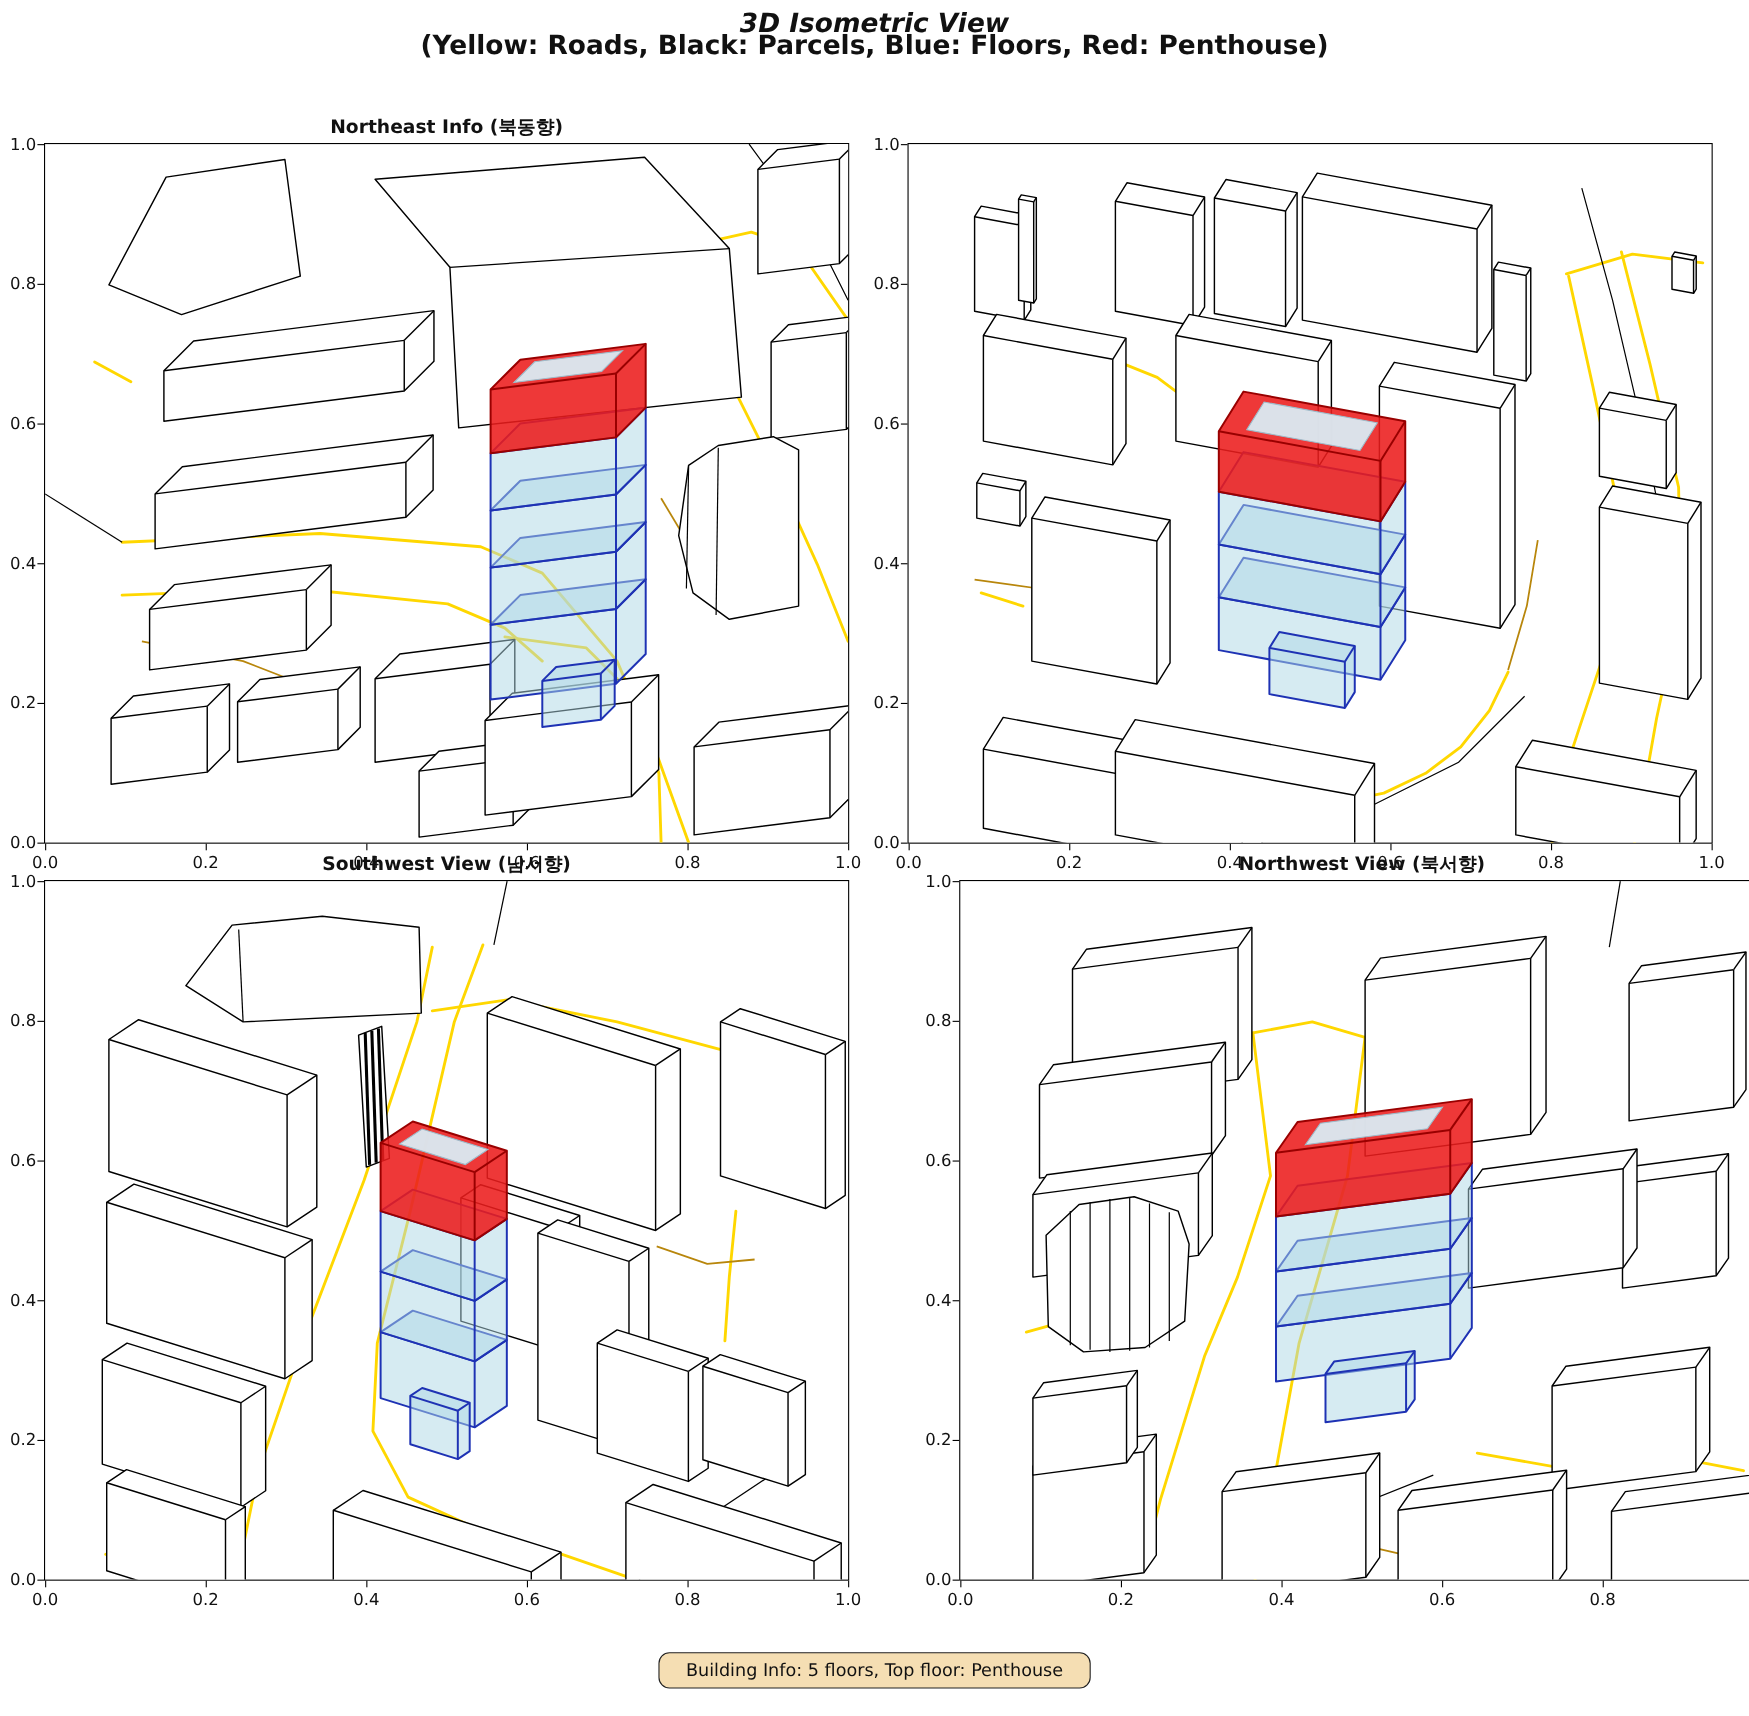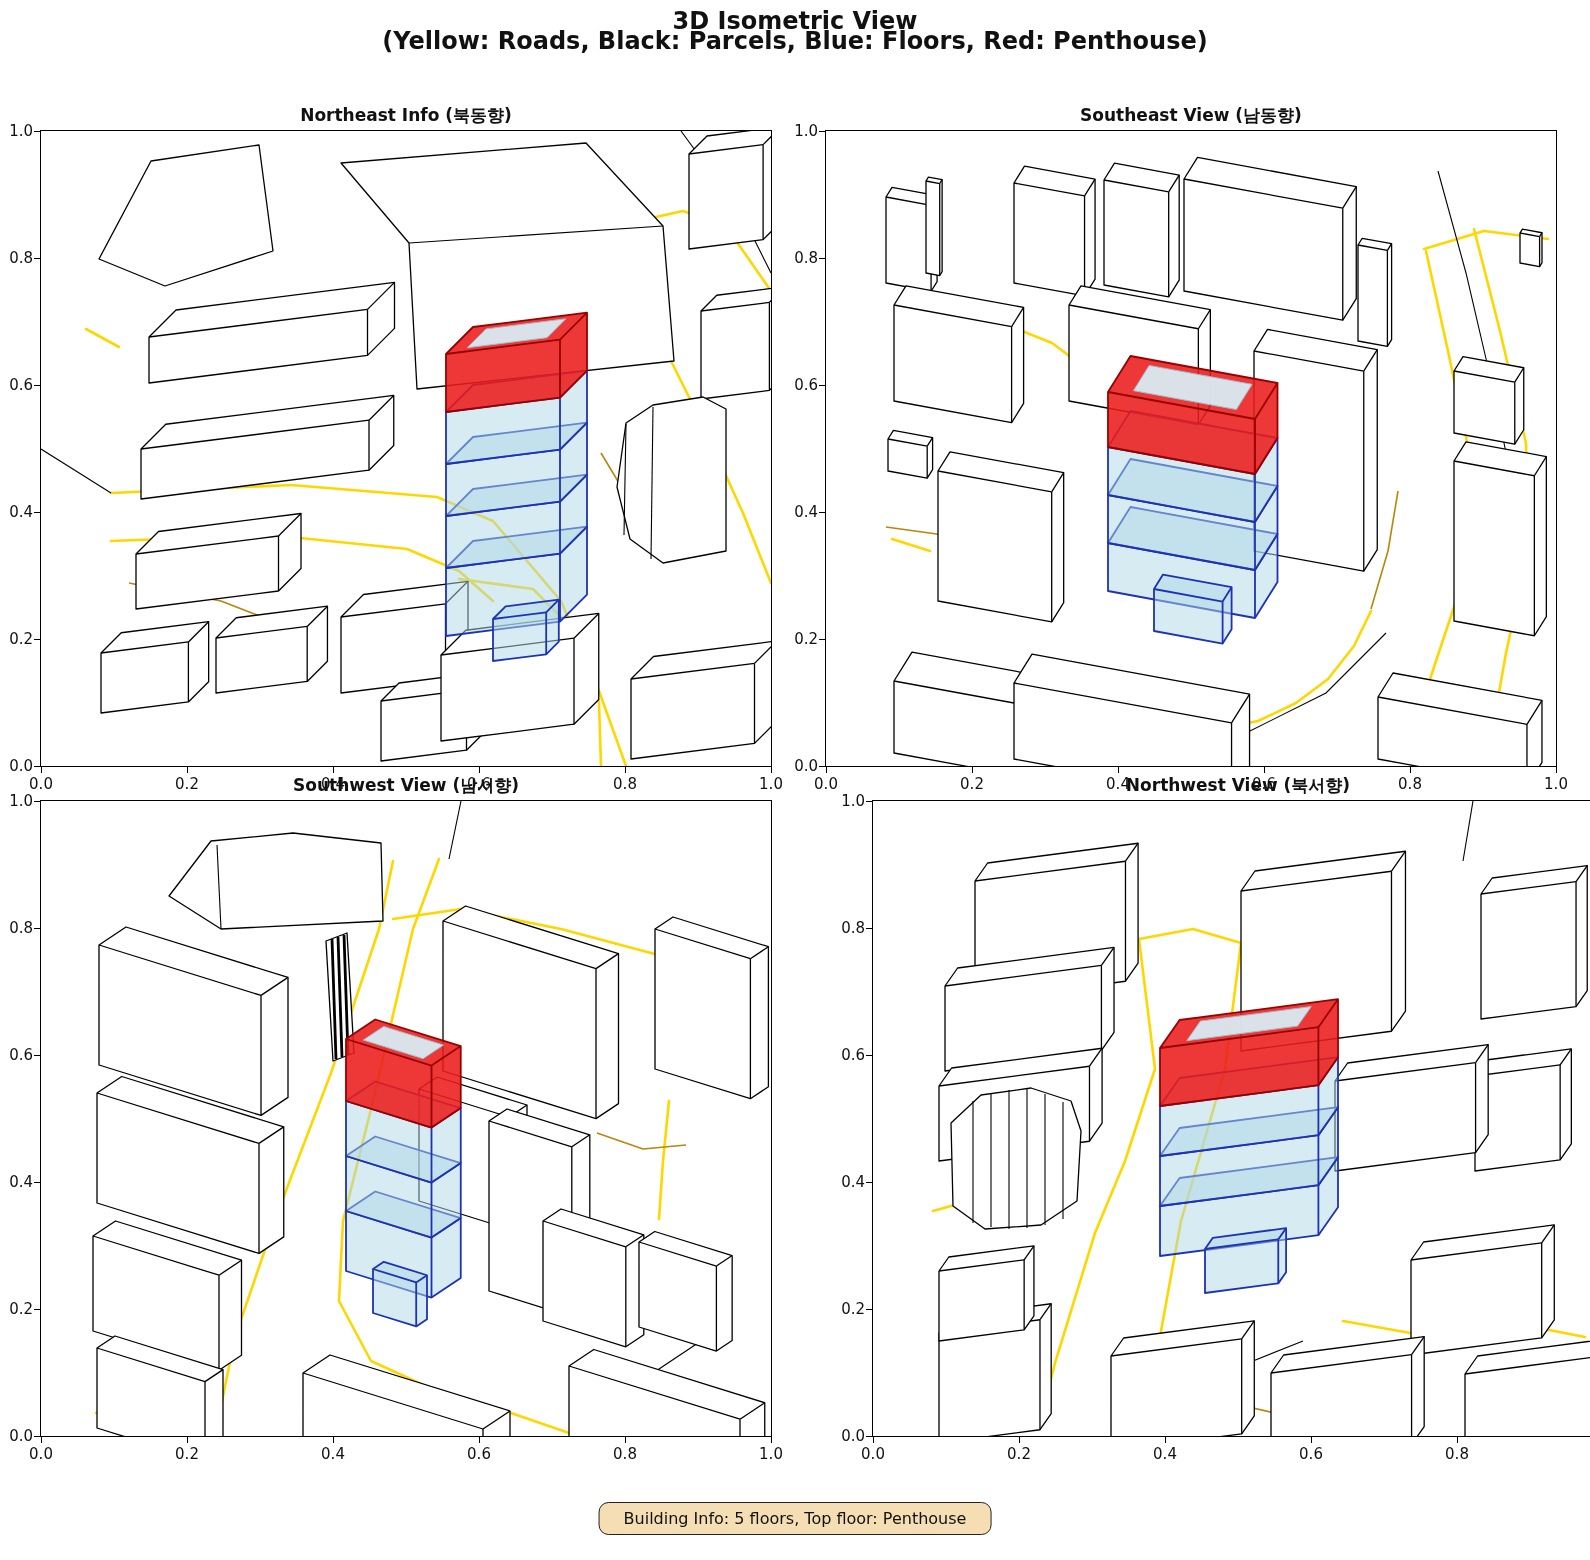--- a/index.html
+++ b/index.html
@@ -1,18 +1,18 @@
 <!DOCTYPE html>
 <html><head>
 <meta charset="utf-8">
 <style>
   html,body{margin:0;padding:0;background:#fff;}
   body{width:1590px;height:1560px;position:relative;font-family:"DejaVu Sans","Liberation Sans",sans-serif;color:#111;}
   .fig-title{position:absolute;left:0;width:1590px;text-align:center;font-weight:bold;font-size:24px;line-height:30px;}
-  #title-line1{top:6px;}
+  #title-line1{top:6px;font-style:italic;}
   #title-line2{top:26px;}
   .subplot{position:absolute;width:730px;height:635px;border:1px solid #000;background:#fff;}
   .sp-title{position:absolute;top:-27px;left:0;width:100%;text-align:center;font-weight:bold;font-size:17px;white-space:nowrap;}
   .scene{position:absolute;left:0;top:0;width:730px;height:635px;overflow:hidden;}
   .xtick-label{position:absolute;bottom:-27px;transform:translateX(-50%);font-size:15px;}
   .ytick-label{position:absolute;left:-42px;width:34px;text-align:right;transform:translateY(-50%);font-size:15px;}
   .xtick-mark{position:absolute;bottom:-7px;width:1px;height:6px;background:#000;}
   .ytick-mark{position:absolute;left:-7px;width:6px;height:1px;background:#000;}
   #caption-box{position:absolute;top:1502px;left:795px;transform:translateX(-50%);
     padding:6px 24px;border:1.5px solid #222;border-radius:10px;font-size:16px;white-space:nowrap;}
@@ -131,21 +131,20 @@
     <div class="xtick-label" style="left: 584px;">0.8</div>
     <div class="xtick-mark" style="left: 584px;"></div>
     <div class="ytick-label" style="top: 127px;">0.8</div>
     <div class="ytick-mark" style="top: 127px;"></div>
     <div class="xtick-label" style="left: 730px;">1.0</div>
     <div class="xtick-mark" style="left: 730px;"></div>
     <div class="ytick-label" style="top: 0px;">1.0</div>
     <div class="ytick-mark" style="top: 0px;"></div>
   </div>
 <div class="subplot" style="left:825px;top:130px;">
-  <div class="sp-title">Southeast View (남동향)</div>
   <svg class="scene" viewBox="0 0 730 635">
       <polyline points="600,120 622,220 645,330 640,440 610,530 592,585 585,635" fill="none" stroke="#FFD700" stroke-width="2.6" stroke-linejoin="round" stroke-linecap="round"></polyline>
       <polyline points="648,98 674,200 700,312 702,420 680,522 660,635" fill="none" stroke="#FFD700" stroke-width="2.6" stroke-linejoin="round" stroke-linecap="round"></polyline>
       <polyline points="598,118 658,100 722,108" fill="none" stroke="#FFD700" stroke-width="2.6" stroke-linejoin="round" stroke-linecap="round"></polyline>
       <polyline points="196,200 226,212 250,230" fill="none" stroke="#FFD700" stroke-width="2.6" stroke-linejoin="round" stroke-linecap="round"></polyline>
       <polyline points="66,408 104,420" fill="none" stroke="#FFD700" stroke-width="2.6" stroke-linejoin="round" stroke-linecap="round"></polyline>
       <polyline points="372,602 432,590 470,572 502,548 528,515 545,480" fill="none" stroke="#FFD700" stroke-width="2.6" stroke-linejoin="round" stroke-linecap="round"></polyline>
       <polyline points="60,396 118,404" fill="none" stroke="#B8860B" stroke-width="1.6" stroke-linejoin="round"></polyline>
       <polyline points="545,478 562,420 572,360" fill="none" stroke="#B8860B" stroke-width="1.6" stroke-linejoin="round"></polyline>
       <polyline points="150,598 192,612" fill="none" stroke="#B8860B" stroke-width="1.6" stroke-linejoin="round"></polyline>

